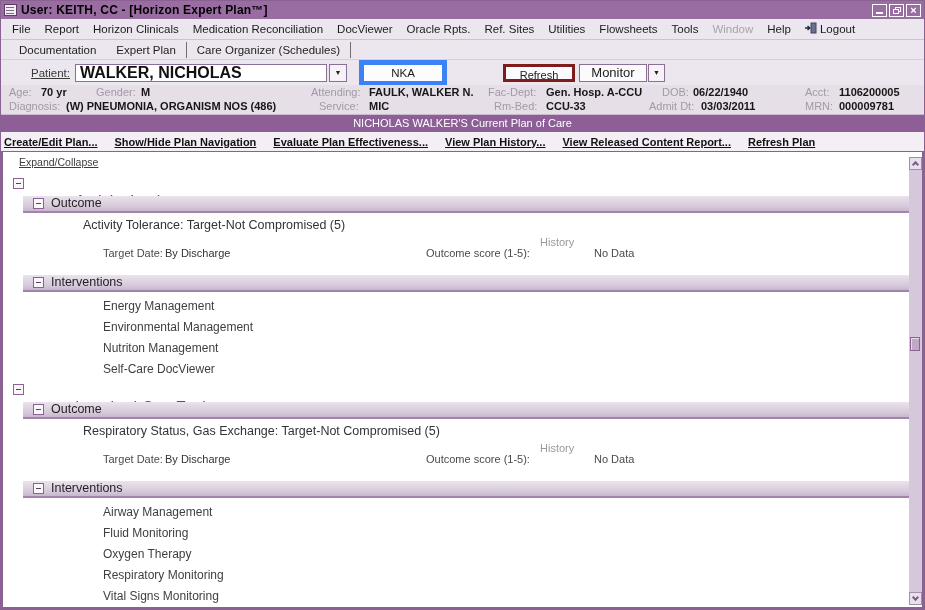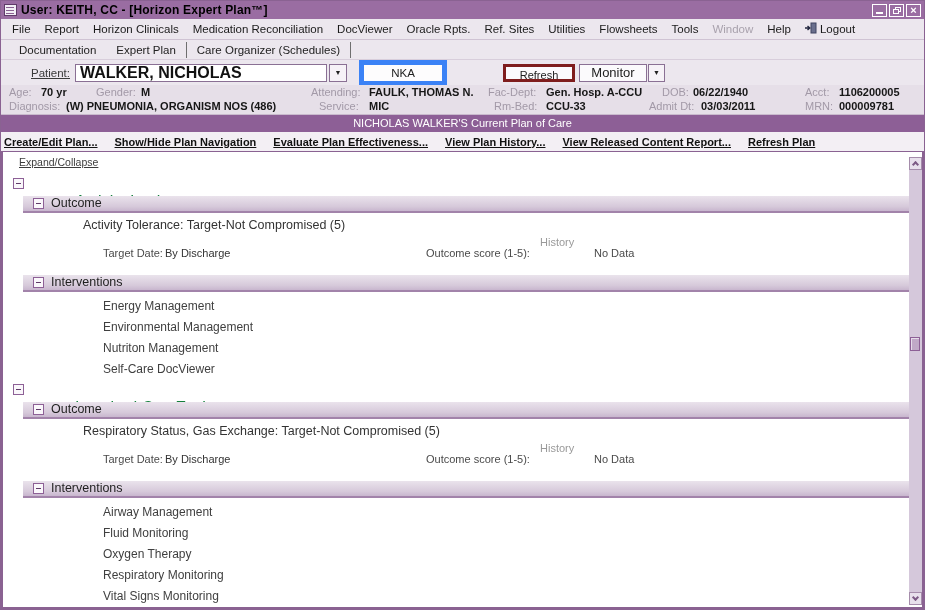--- a/index.html
+++ b/index.html
@@ -156,21 +156,21 @@
     <span class="monitor-btn">Monitor</span>
     <span class="monitor-dd"><span>▼</span></span>
   </div>
 
   <div class="demographics">
     <span class="d-label r1" style="left:8px">Age:</span>
     <span class="d-value r1" style="left:40px">70 yr</span>
     <span class="d-label r1" style="left:95px">Gender:</span>
     <span class="d-value r1" style="left:140px">M</span>
     <span class="d-label r1" style="left:310px">Attending:</span>
-    <span class="d-value r1" style="left:368px">FAULK, THOMAS N.</span>
+    <span class="d-value r1" style="left:368px">FAULK, WALKER N.</span>
     <span class="d-label r1" style="left:487px">Fac-Dept:</span>
     <span class="d-value r1" style="left:545px">Gen. Hosp. A-CCU</span>
     <span class="d-label r1" style="left:661px">DOB:</span>
     <span class="d-value r1" style="left:692px">06/22/1940</span>
     <span class="d-label r1" style="left:804px">Acct:</span>
     <span class="d-value r1" style="left:838px">1106200005</span>
 
     <span class="d-label r2" style="left:8px">Diagnosis:</span>
     <span class="d-value r2" style="left:65px">(W) PNEUMONIA, ORGANISM NOS (486)</span>
     <span class="d-label r2" style="left:318px">Service:</span>

